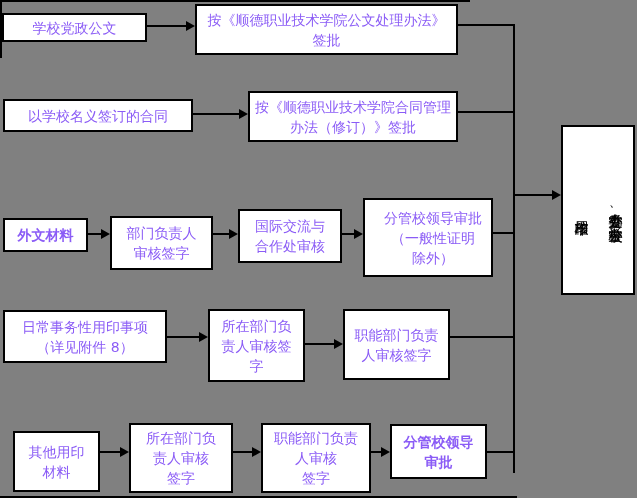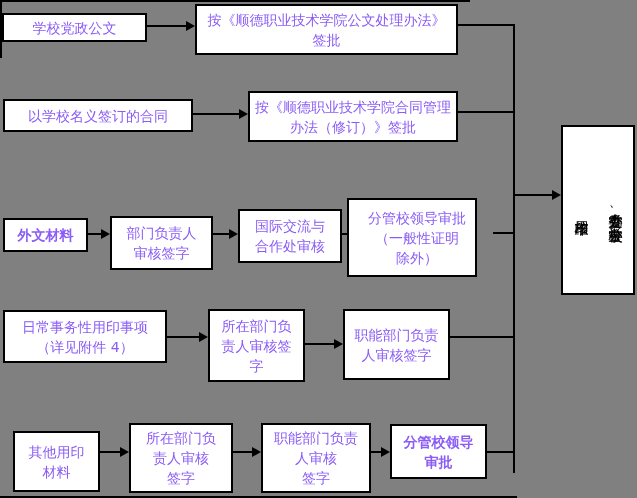--- a/index.html
+++ b/index.html
@@ -45,21 +45,21 @@
     border-bottom:5px solid transparent;
   }
   
   #box-a1{left:2px;top:13px;width:145px;height:29px;}
   #box-a2{left:195px;top:4px;width:263px;height:51px;}
   #box-b1{left:3px;top:99px;width:190px;height:33px;}
   #box-b2{left:248px;top:91px;width:210px;height:51px;}
   #box-c1{left:3px;top:218px;width:85px;height:34px;font-weight:bold;}
   #box-c2{left:110px;top:216px;width:103px;height:54px;}
   #box-c3{left:238px;top:209px;width:104px;height:54px;}
-  #box-c4{left:347px;top:198px;width:130px;height:79px;padding-left:10px;}
+  #box-c4{left:363px;top:198px;width:130px;height:79px;padding-left:10px;}
   #box-d1{left:3px;top:310px;width:164px;height:53px;}
   #box-d2{left:208px;top:309px;width:97px;height:73px;}
   #box-d3{left:343px;top:309px;width:107px;height:71px;}
   #box-e1{left:13px;top:431px;width:87px;height:61px;}
   #box-e2{left:129px;top:423px;width:104px;height:70px;}
   #box-e3{left:261px;top:423px;width:110px;height:70px;}
   #box-e4{left:390px;top:424px;width:97px;height:55px;font-weight:bold;}
   #box-f{left:561px;top:125px;width:74px;height:170px;}
 </style>
 </head>
@@ -95,21 +95,21 @@
   <div class="box" id="box-c3">国际交流与
 合作处审核</div>
   <div class="hline" style="left:342px;top:233px;width:12px;"></div>
   <div class="ahead" style="left:354px;top:229px;"></div>
   <div class="box" id="box-c4">分管校领导审批
 （一般性证明
 除外）</div>
   <div class="hline" style="left:493px;top:232px;width:22px;"></div>
 
   <div class="box" id="box-d1">日常事务性用印事项
-（详见附件 4）</div>
+（详见附件 8）</div>
   <div class="hline" style="left:167px;top:336px;width:32px;"></div>
   <div class="ahead" style="left:199px;top:332px;"></div>
   <div class="box" id="box-d2">所在部门负
 责人审核签
 字</div>
   <div class="hline" style="left:305px;top:343px;width:29px;"></div>
   <div class="ahead" style="left:334px;top:339px;"></div>
   <div class="box" id="box-d3">职能部门负责
 人审核签字</div>
   <div class="hline" style="left:450px;top:336px;width:65px;"></div>

